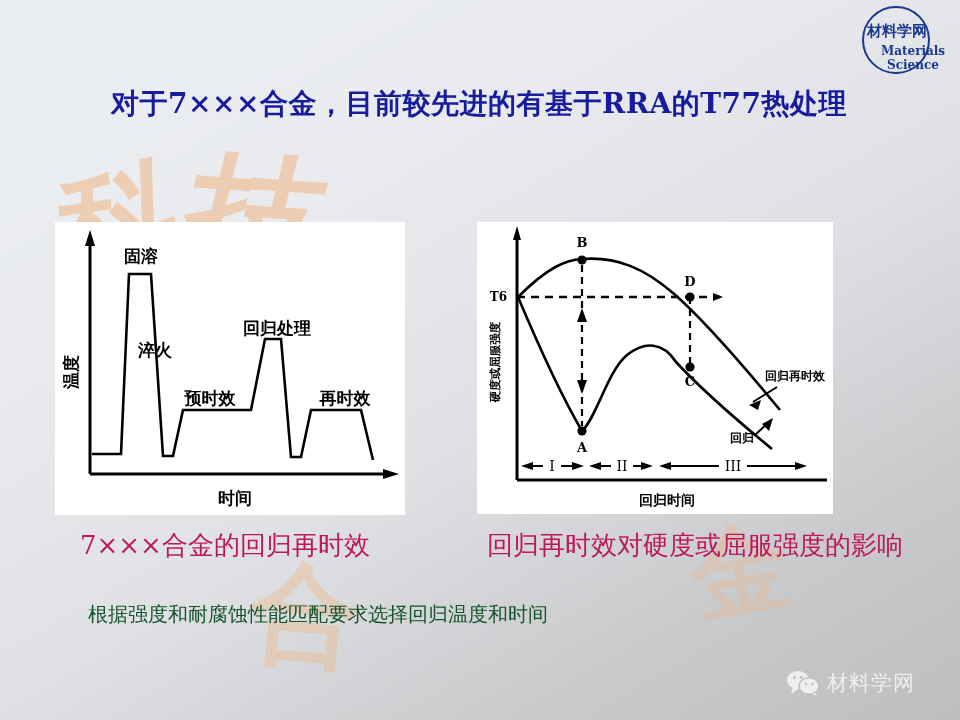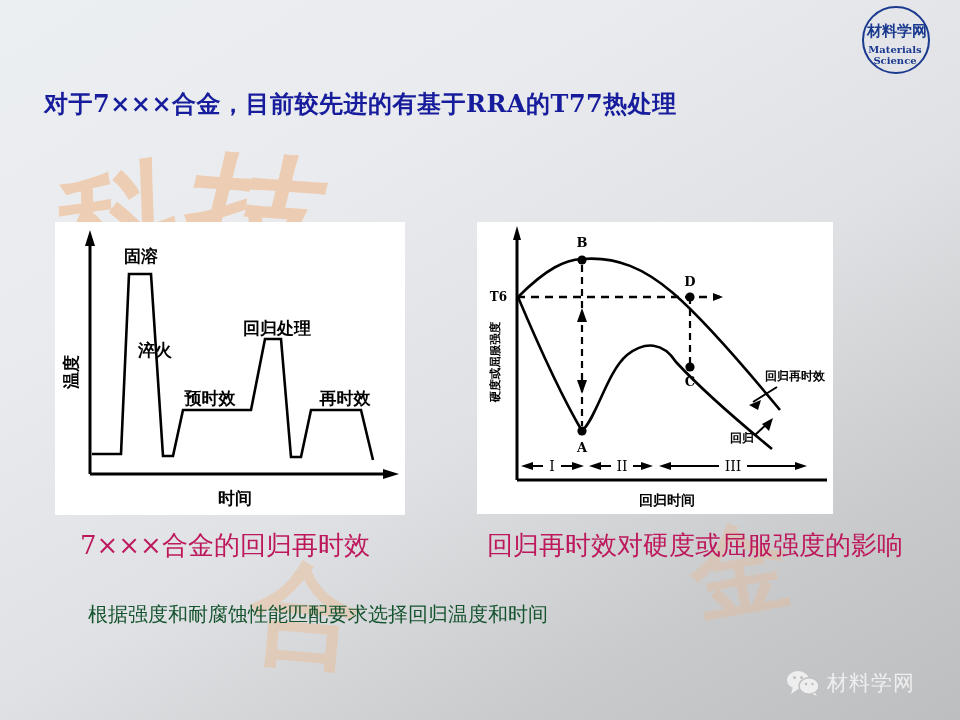--- a/index.html
+++ b/index.html
@@ -19,28 +19,28 @@
   .wm4{left:250px;top:560px;font-size:110px;transform:rotate(5deg);opacity:.38;}
   .wm5{left:690px;top:520px;font-size:100px;transform:rotate(-10deg);opacity:.3;}
 
   
   #brand-logo{position:absolute;right:18px;top:6px;width:88px;height:68px;}
   #brand-logo .ring{position:absolute;left:8px;top:0;width:68px;height:68px;
      border:2.5px solid #1b3a8f;border-radius:50%;box-sizing:border-box;}
   #brand-logo .cn{position:absolute;left:10px;top:16px;width:66px;text-align:center;
      font-size:15px;font-weight:bold;color:#1b3a8f;letter-spacing:0px;
      font-family:"DejaVu Serif","Liberation Serif",serif;}
-  #brand-logo .en{position:absolute;left:2px;top:38px;width:78px;text-align:center;
-     font-size:10px;font-weight:bold;color:#1b3a8f;
+  #brand-logo .en{position:absolute;left:20px;top:38px;width:78px;text-align:center;
+     font-size:12px;font-weight:bold;color:#1b3a8f;
      font-family:"DejaVu Serif","Liberation Serif",serif;}
 
   
   #headline{position:absolute;left:44px;top:86px;width:870px;color:#161c9c;
-     font-size:24px;line-height:35px;font-weight:bold;letter-spacing:.5px;
-     font-family:"DejaVu Serif","Liberation Serif",serif;}
+     font-size:28px;line-height:35px;font-weight:bold;letter-spacing:.5px;
+     font-family:"DejaVu Serif","Liberation Serif",serif;text-align:center;}
   #headline .em{font-family:"DejaVu Serif","Liberation Serif",serif;font-weight:bold;}
 
   
   .panel{position:absolute;background:#ffffff;}
   #fig-left{left:55px;top:222px;width:350px;height:293px;}
   #fig-right{left:477px;top:222px;width:356px;height:292px;}
   .panel svg{display:block;width:100%;height:100%;}
 
   
   .cap{position:absolute;color:#be185d;font-size:26px;

